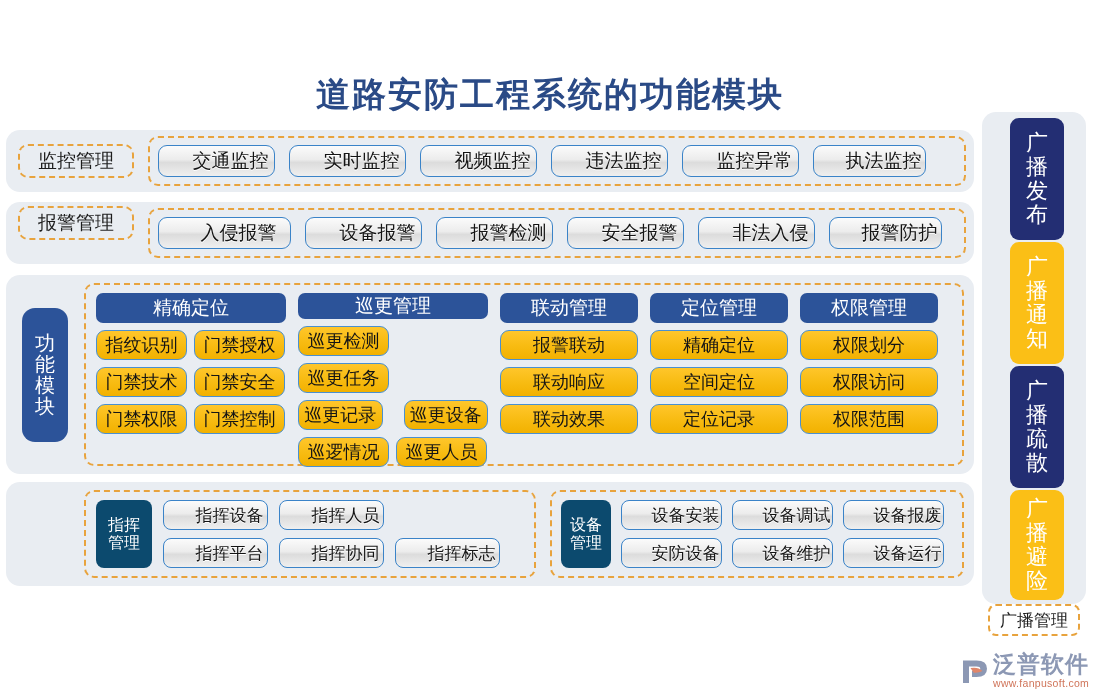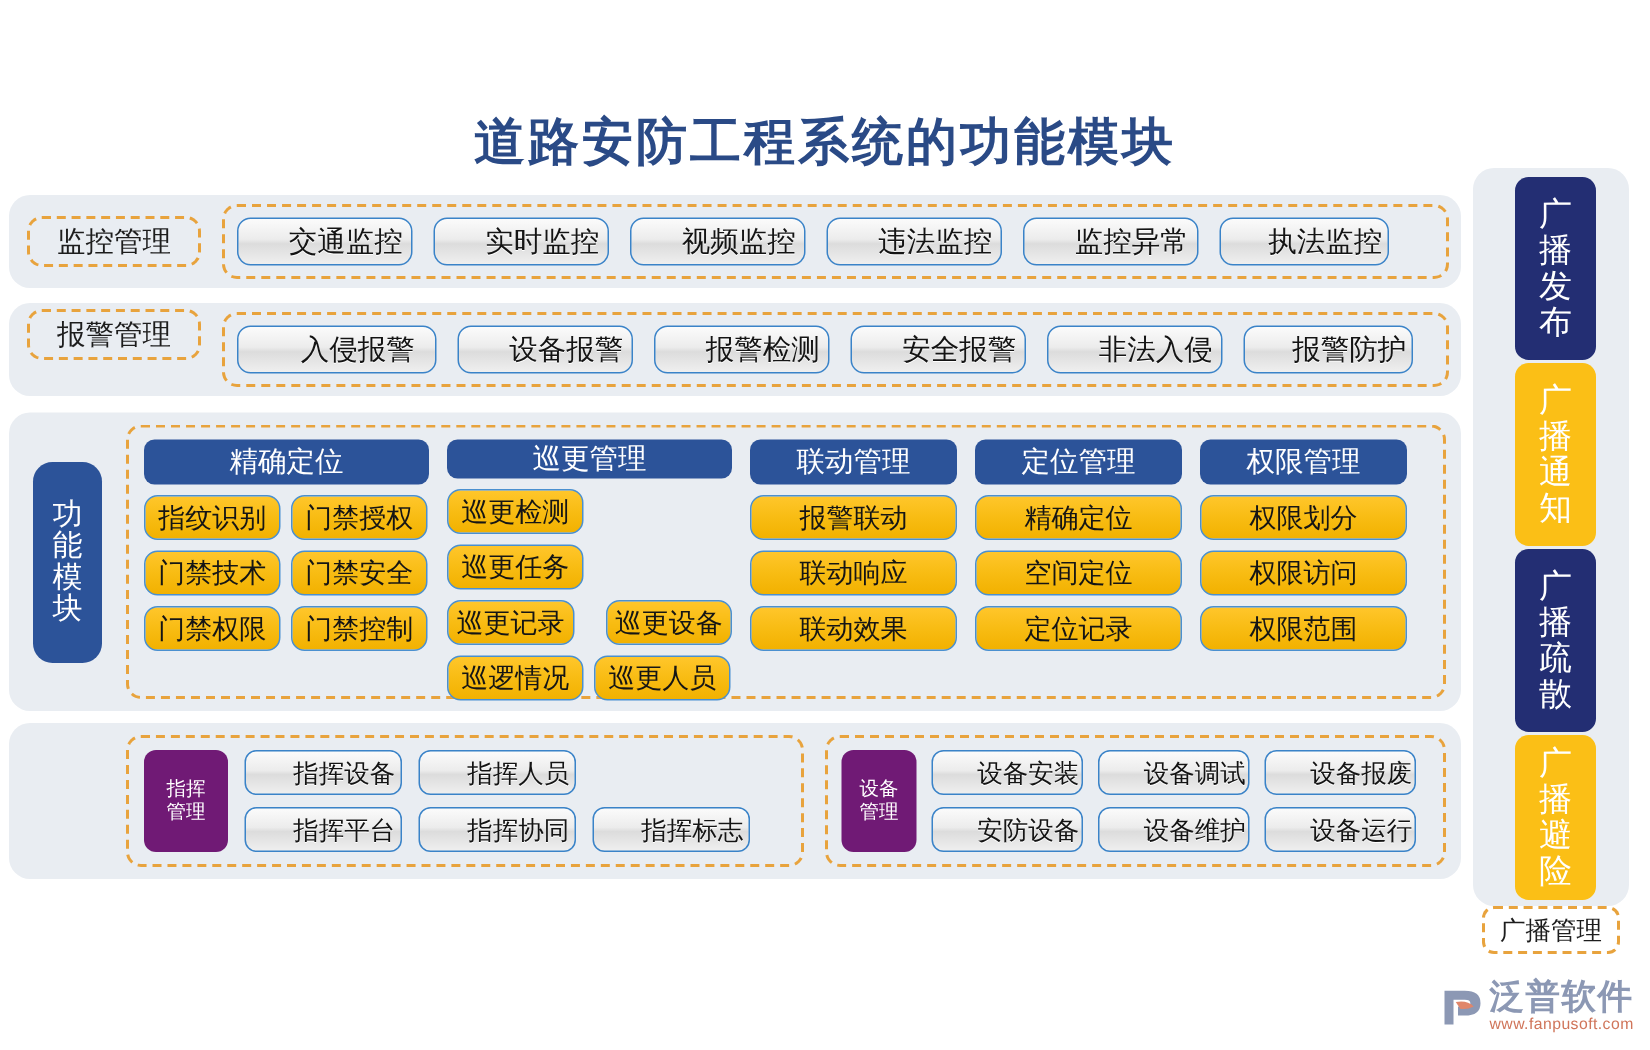--- a/index.html
+++ b/index.html
@@ -99,24 +99,24 @@
     line-height:1.06;
     text-align:center;
     box-sizing:border-box;
     font-family:"Liberation Serif","DejaVu Serif",serif;
   }
   .vlabel span{display:block;}
 
   
   .bluelabel{
     display:flex;flex-direction:column;align-items:center;justify-content:center;
-    background:#701a75;
+    background:#0c4a6e;
     border-radius:8px;
     color:#ffffff;
-    font-size:13px;
+    font-size:16px;
     line-height:1.15;
     box-sizing:border-box;
     font-family:"Liberation Serif","DejaVu Serif",serif;
   }
 
   
   #right-panel{
     position:absolute;
     left:982px;top:112px;width:104px;height:492px;
     background:#e9edf2;

